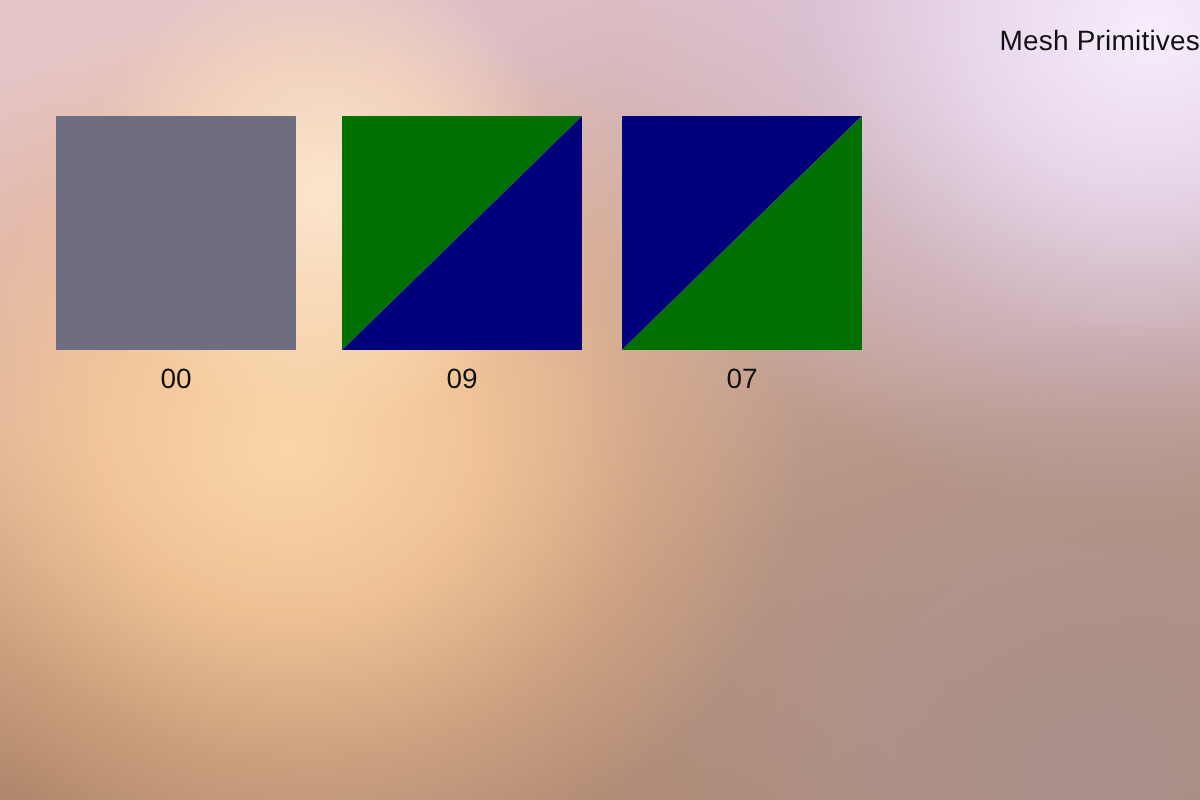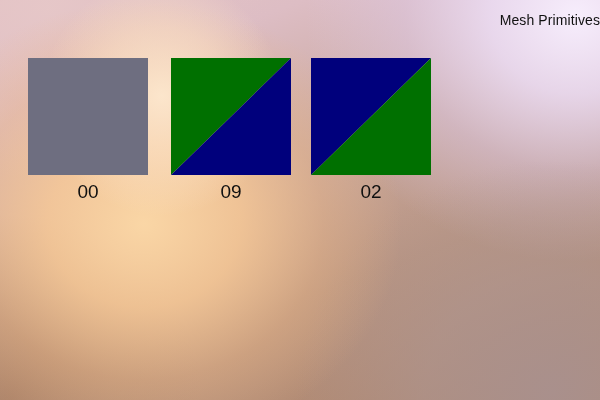--- a/index.html
+++ b/index.html
@@ -127,21 +127,21 @@
     width: 100%;
     height: 100%;
   }
 
   .tile-label {
     position: absolute;
     left: -20px;
     top: 123px;
     width: 160px;
     text-align: center;
-    font-size: 19px;
+    font-size: 14px;
     color: #101010;
     white-space: nowrap;
   }
 </style>
 </head>
 <body>
 
 <div id="stage">
 
   <div class="bg-layer bg-base"></div>
@@ -175,17 +175,17 @@
       <div class="tile-label">09</div>
     </div>
 
     <div class="tile tile-2">
       <div class="swatch">
         <svg viewBox="0 0 120 117" preserveAspectRatio="none">
           <polygon id="sw2-a" points="0,0 120,0 0,117" fill="#00007c"></polygon>
           <polygon id="sw2-b" points="120,0 120,117 0,117" fill="#007000"></polygon>
         </svg>
       </div>
-      <div class="tile-label">02</div>
+      <div class="tile-label">07</div>
     </div>
 
   </div>
 </div>
 
 </body></html>

